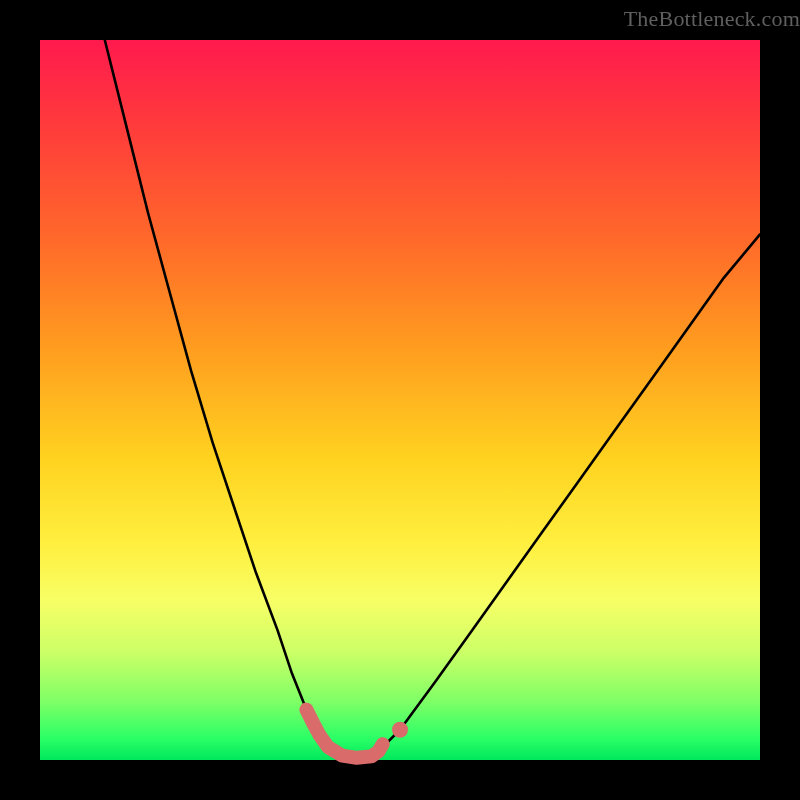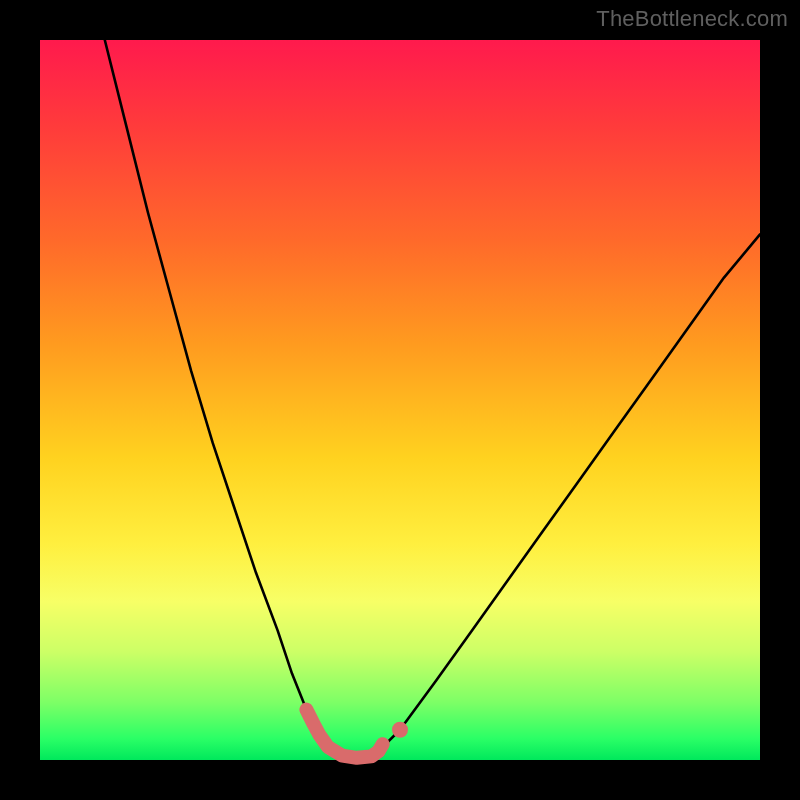--- a/index.html
+++ b/index.html
@@ -33,22 +33,22 @@
       #ffef3f 70%,
       #f7ff66 78%,
       #ccff66 85%,
       #7dff66 92%,
       #2bff66 97%,
       #00e85c 100%);
   }
   .watermark {
     position: absolute;
     top: 6px;
-    right: 12px;
-    font-family: Liberation Sans, sans-serif;
+    right: 0;
+    font-family: Liberation Serif, serif;
     font-size: 22px;
     color: #5f5f5f;
     letter-spacing: 0.2px;
     user-select: none;
   }
   svg.curve {
     position: absolute;
     top: 0;
     left: 0;
     width: 720px;

